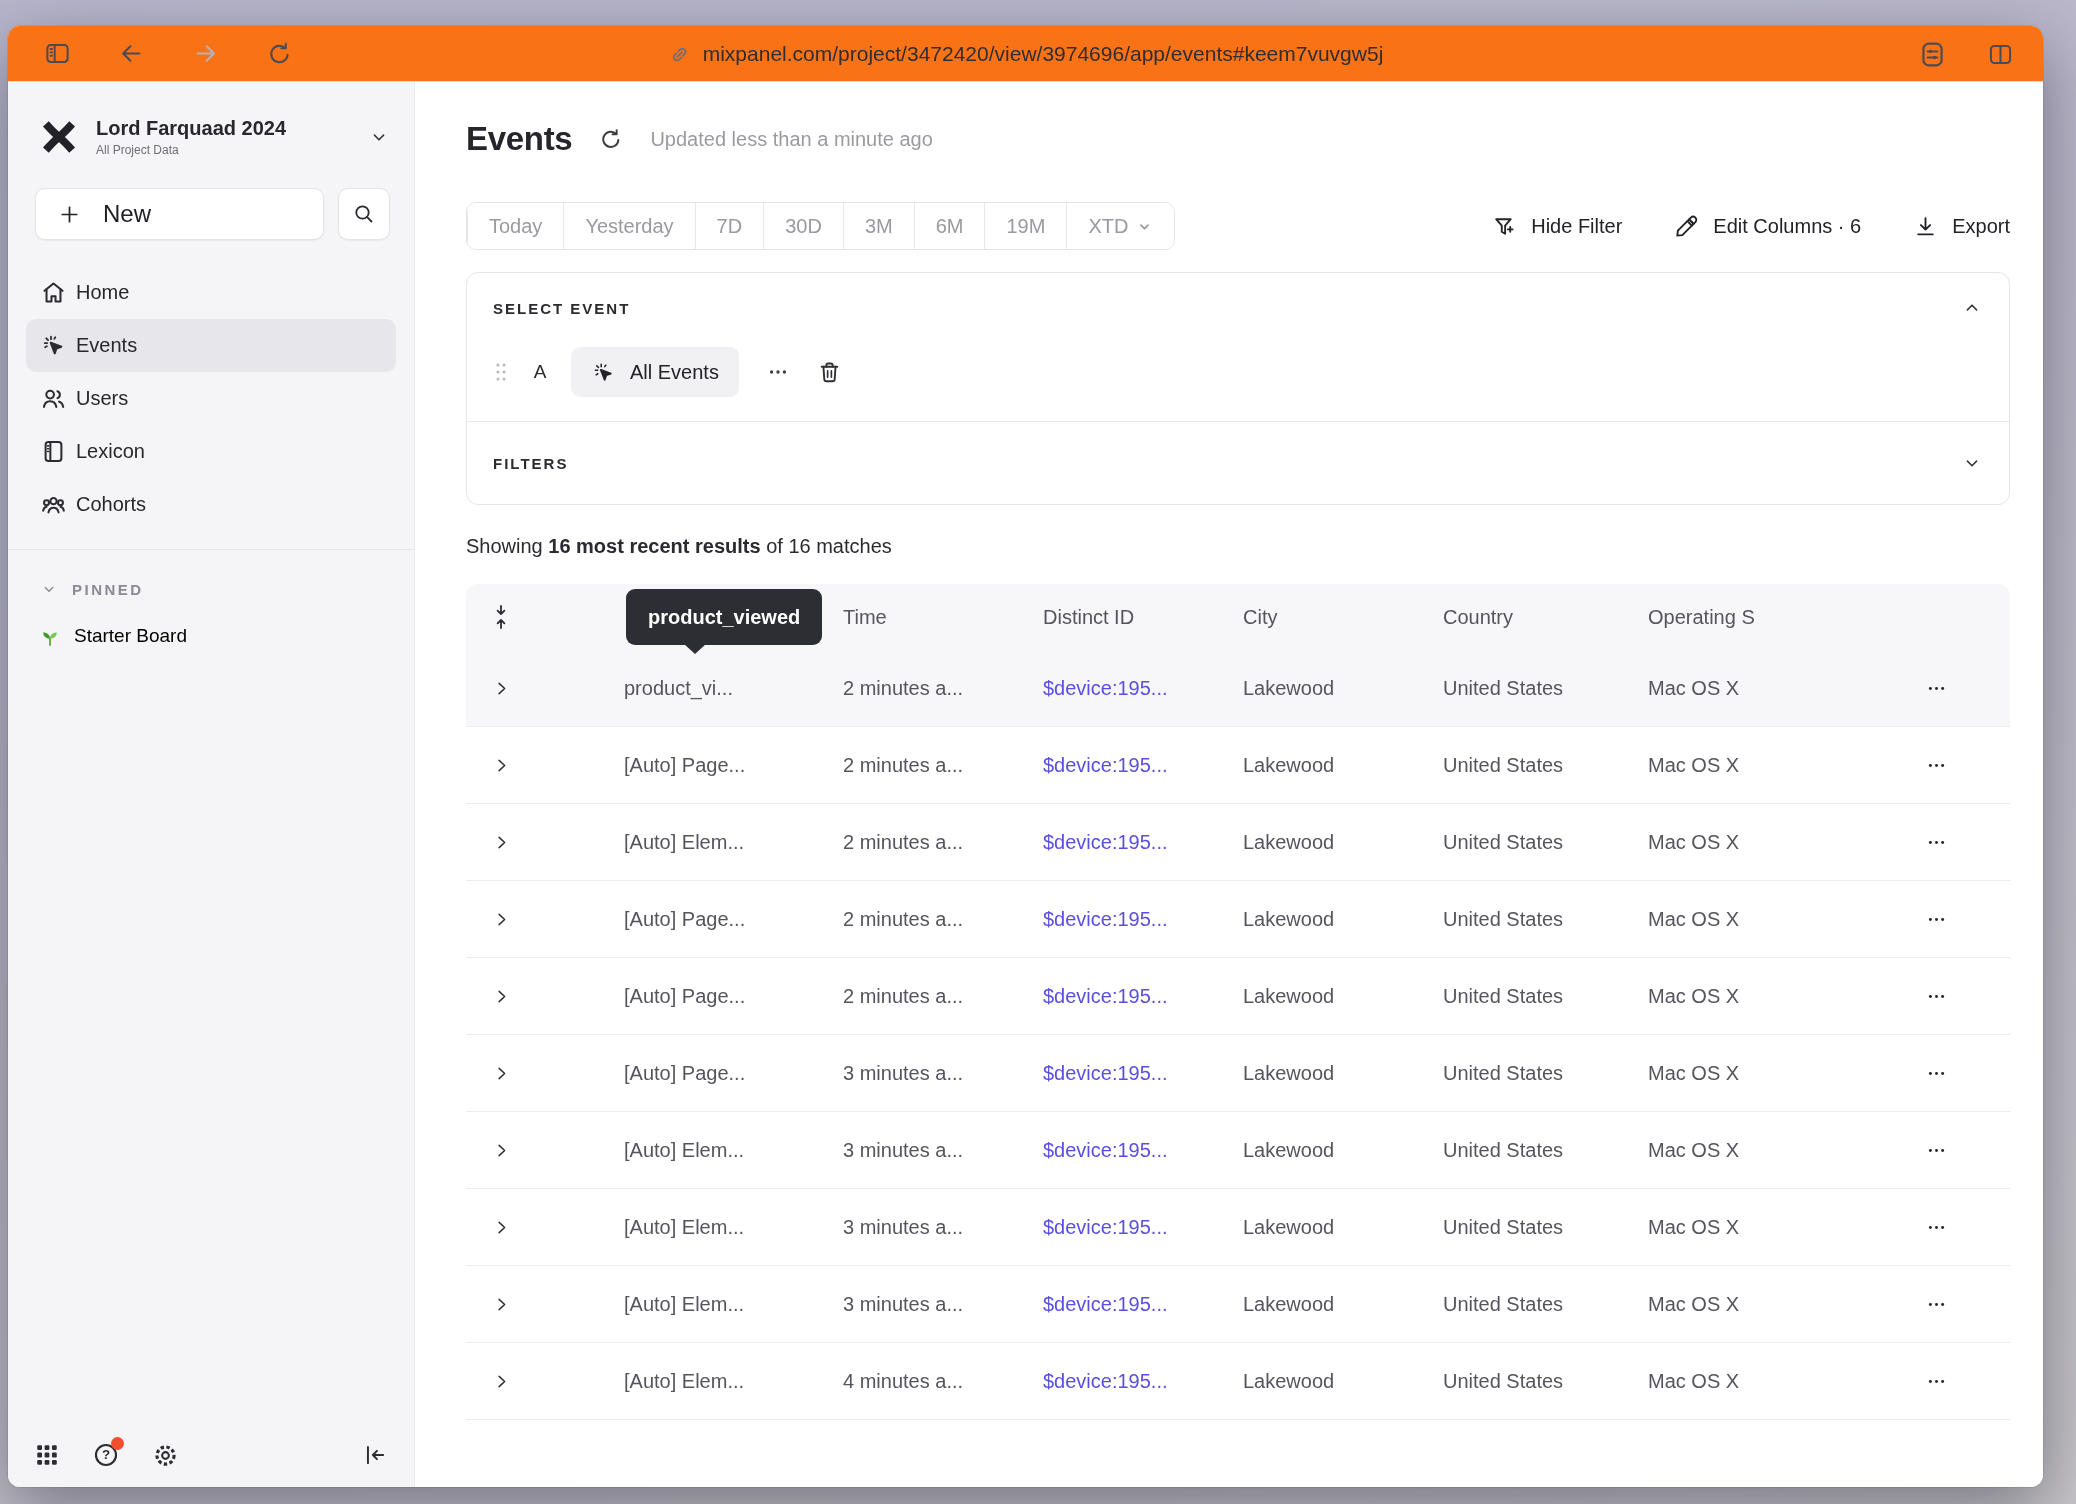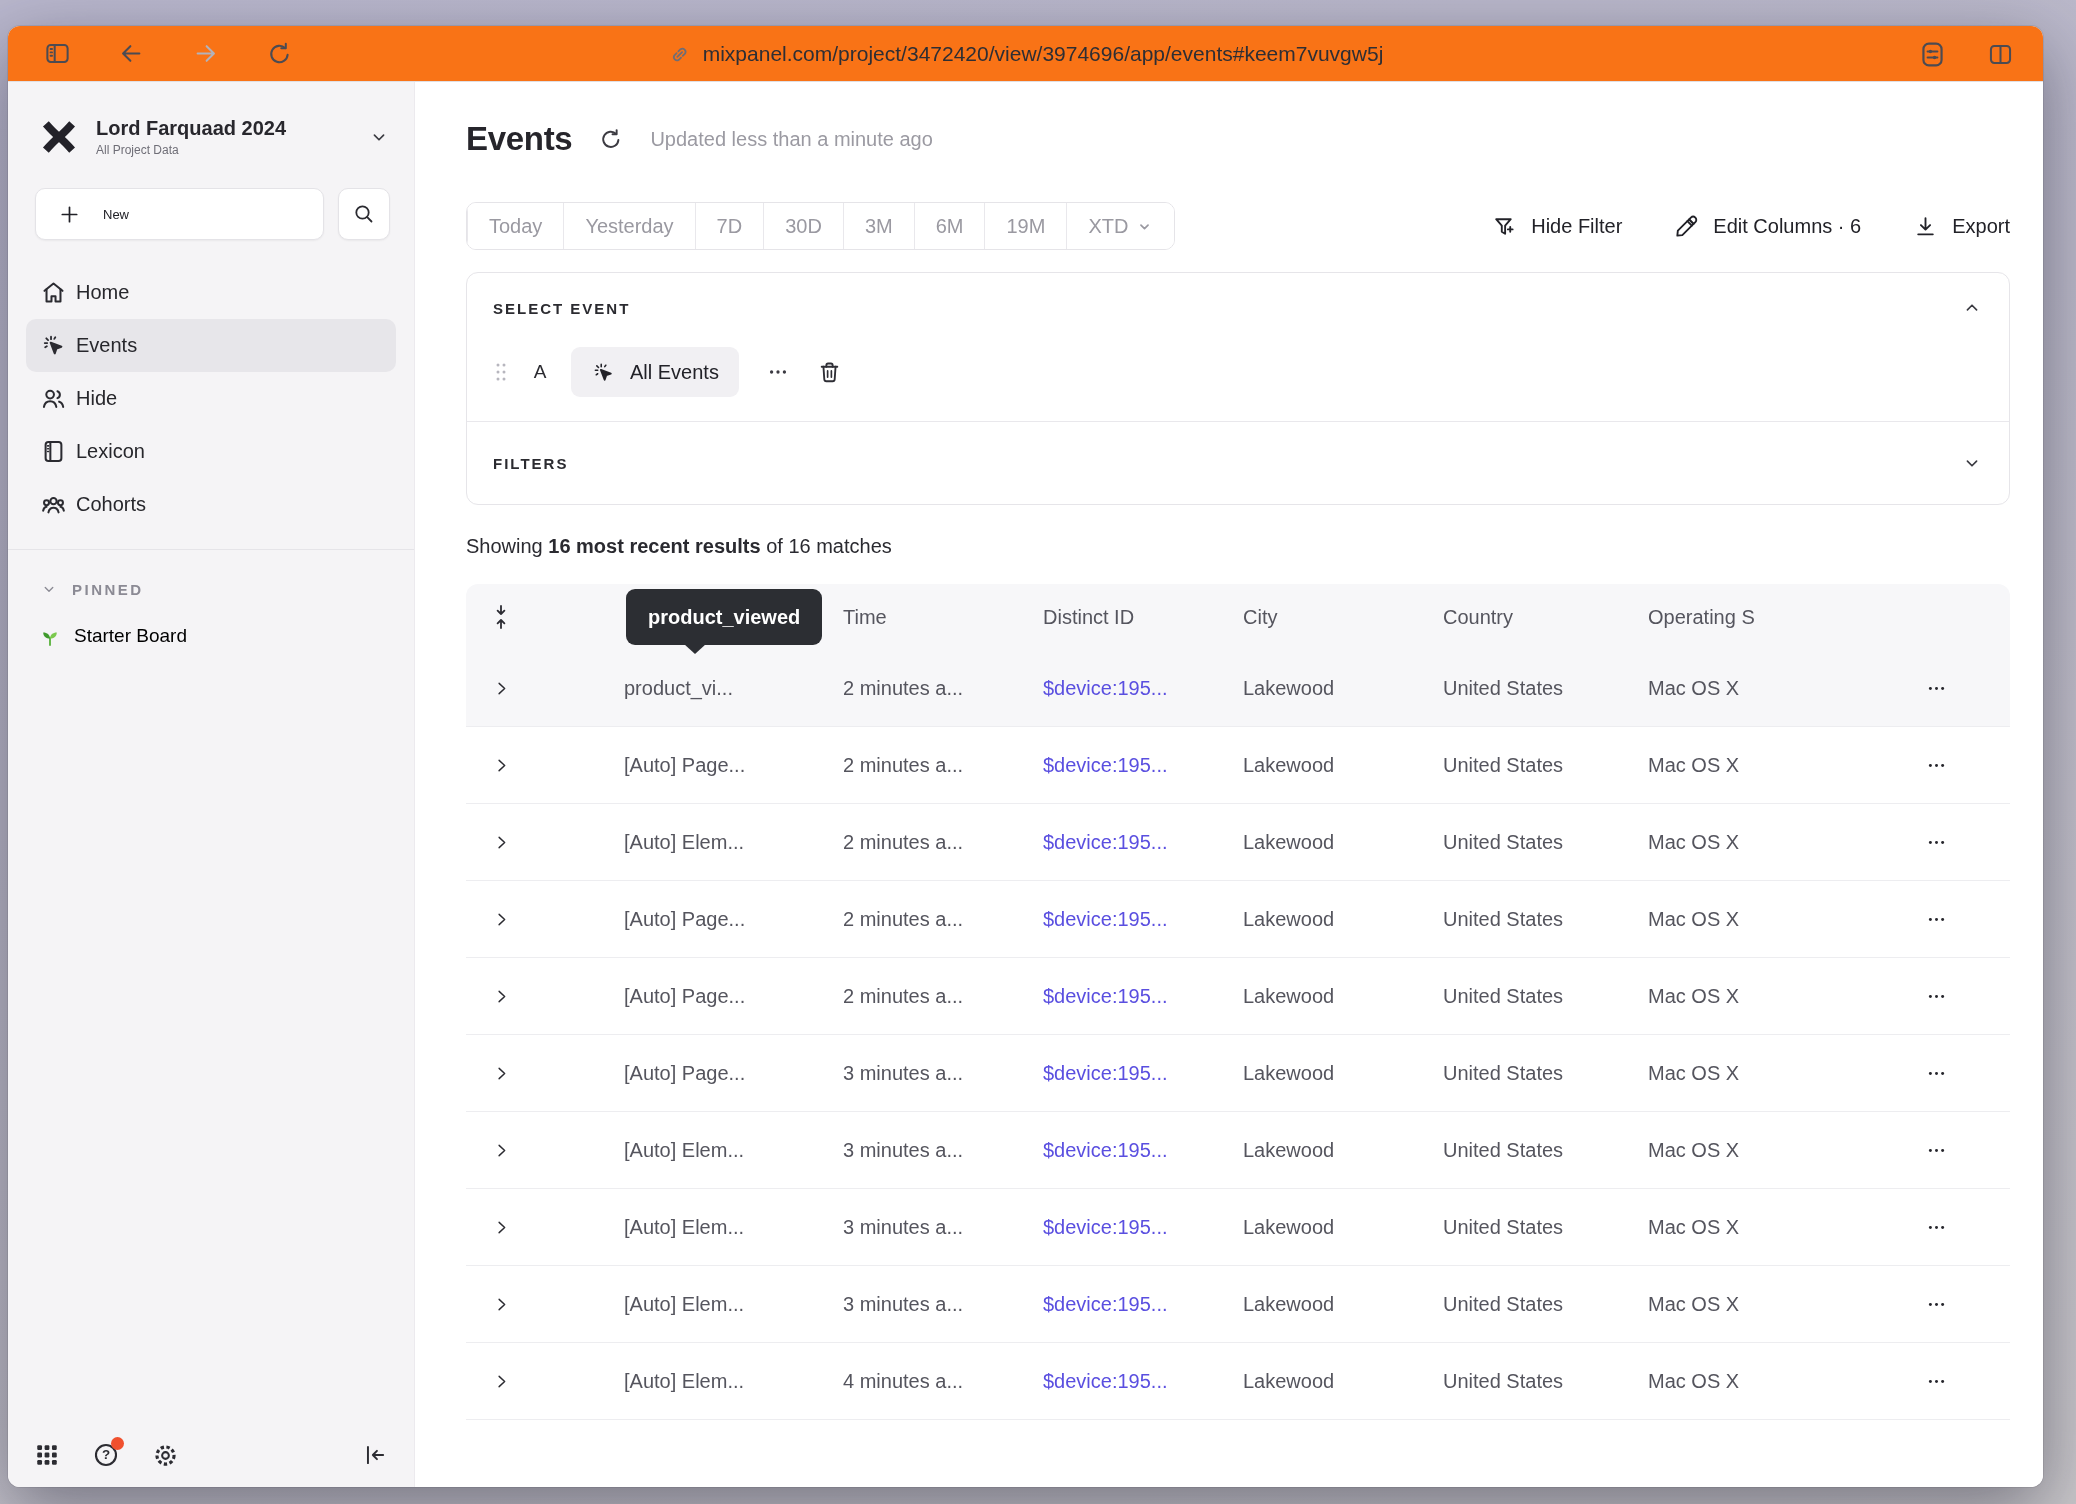--- a/index.html
+++ b/index.html
@@ -33,21 +33,21 @@
   
   .project { display:flex; align-items:center; padding:0 24px 0 30px; gap:16px; cursor:default; }
   .plogo { width:42px; height:42px; color:#232229; flex:0 0 42px; }
   .pmeta { flex:1; min-width:0; }
   .pname { font-size:20px; font-weight:700; color:#28272d; }
   .psub { font-size:12px; color:#6f6e77; margin-top:3px; }
   .pchev { color:#3a3a41; }
   .newrow { display:flex; gap:14px; padding:0 24px 0 27px; margin-top:30px; }
   .newbtn { flex:1; height:52px; background:#fff; border:1px solid #e4e3e7; border-radius:10px;
     box-shadow:0 1px 2px rgba(0,0,0,.05); display:flex; align-items:center; gap:22px;
-    padding-left:22px; font-size:13px; color:#212127; font-weight:500; cursor:pointer; }
+    padding-left:22px; font-size:24px; color:#212127; font-weight:500; cursor:pointer; }
   .searchbtn { width:52px; height:52px; background:#fff; border:1px solid #e4e3e7; border-radius:10px;
     box-shadow:0 1px 2px rgba(0,0,0,.05); display:flex; align-items:center; justify-content:center;
     color:#2b2b31; cursor:pointer; }
   .nav { margin-top:26px; padding:0 18px; }
   .navitem { display:flex; align-items:center; gap:8px; height:53px; padding-left:14px;
     border-radius:10px; font-size:20px; color:#27272c; cursor:pointer; }
   .navitem .nicon { width:28px; color:#2b2b31; display:flex; }
   .navitem.selected { background:#e7e6ea; }
   .sdivider { height:1px; background:#e5e4e8; margin:18px 0 0 0; }
   .pinhead { display:flex; align-items:center; gap:14px; margin:30px 0 0 32px;
@@ -248,21 +248,21 @@
             <span>Events</span>
           </div>
           <div class="navitem">
             <span class="nicon">
               <svg width="27" height="27" viewBox="0 0 24 24" class="st">
                   <circle cx="9" cy="8.5" r="3.4"></circle>
                   <path d="M3.5 19.5c.6-3.3 2.8-5 5.5-5s4.9 1.7 5.5 5"></path>
                   <path d="M15.5 5.5a3.3 3.3 0 0 1 0 6.2M17 14.8c2 .5 3.2 2.2 3.6 4.7"></path>
                 </svg>
             </span>
-            <span>Hide</span>
+            <span>Users</span>
           </div>
           <div class="navitem">
             <span class="nicon">
               <svg width="27" height="27" viewBox="0 0 24 24" class="st">
                   <rect x="5" y="3.5" width="14" height="17" rx="2.5"></rect>
                   <path d="M9.2 3.5v17"></path>
                   <path d="M6.8 7h.8M6.8 9.5h.8M6.8 12h.8" stroke-width="1.4"></path>
                 </svg>
             </span>
             <span>Lexicon</span>

